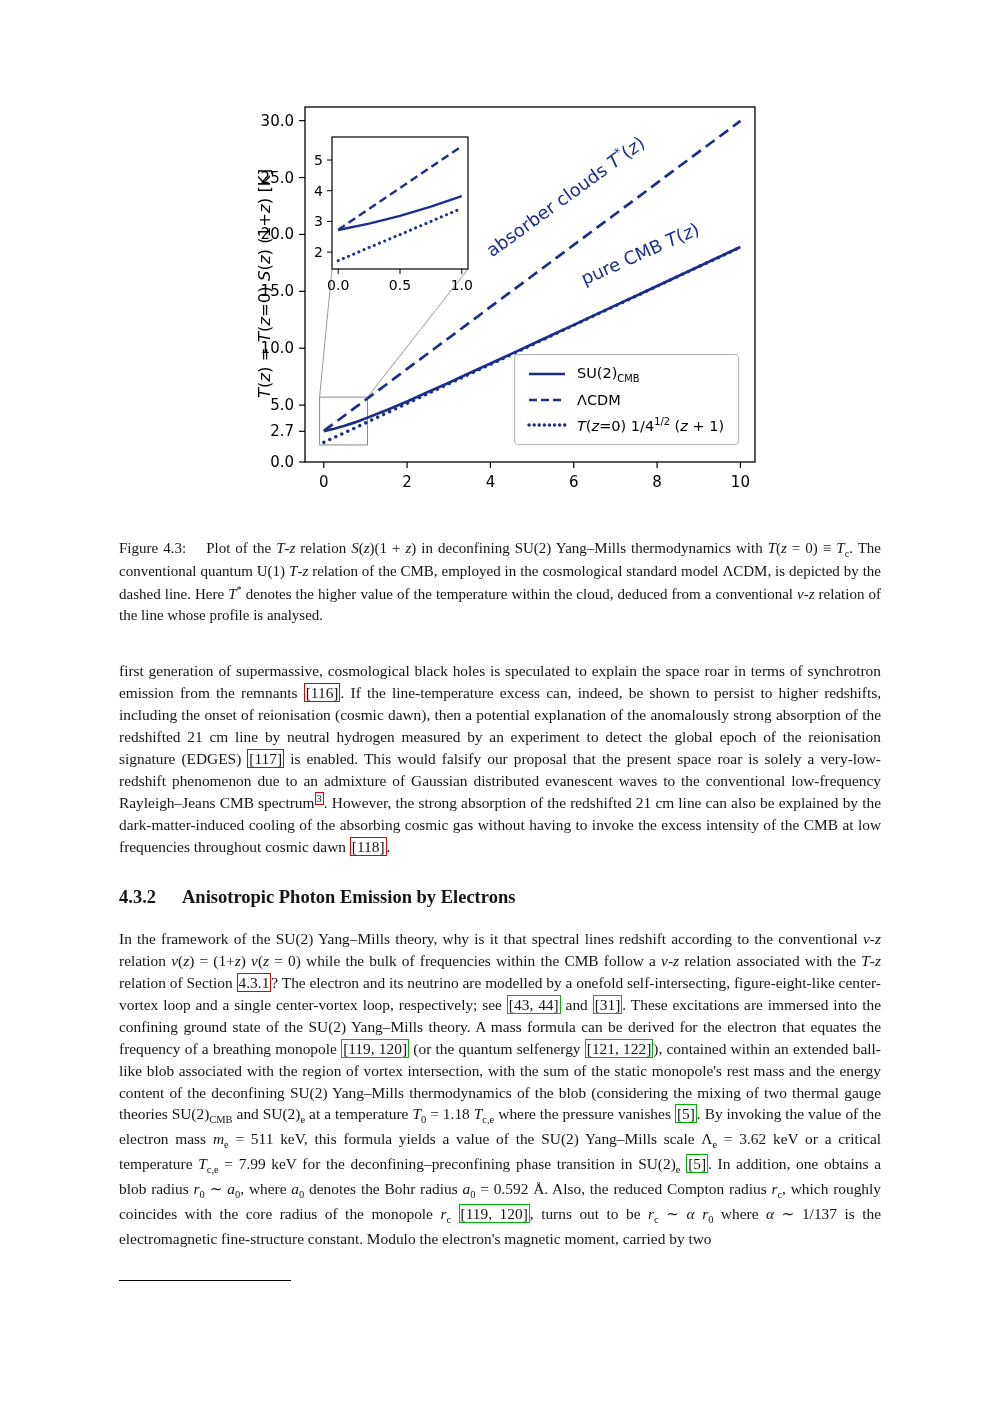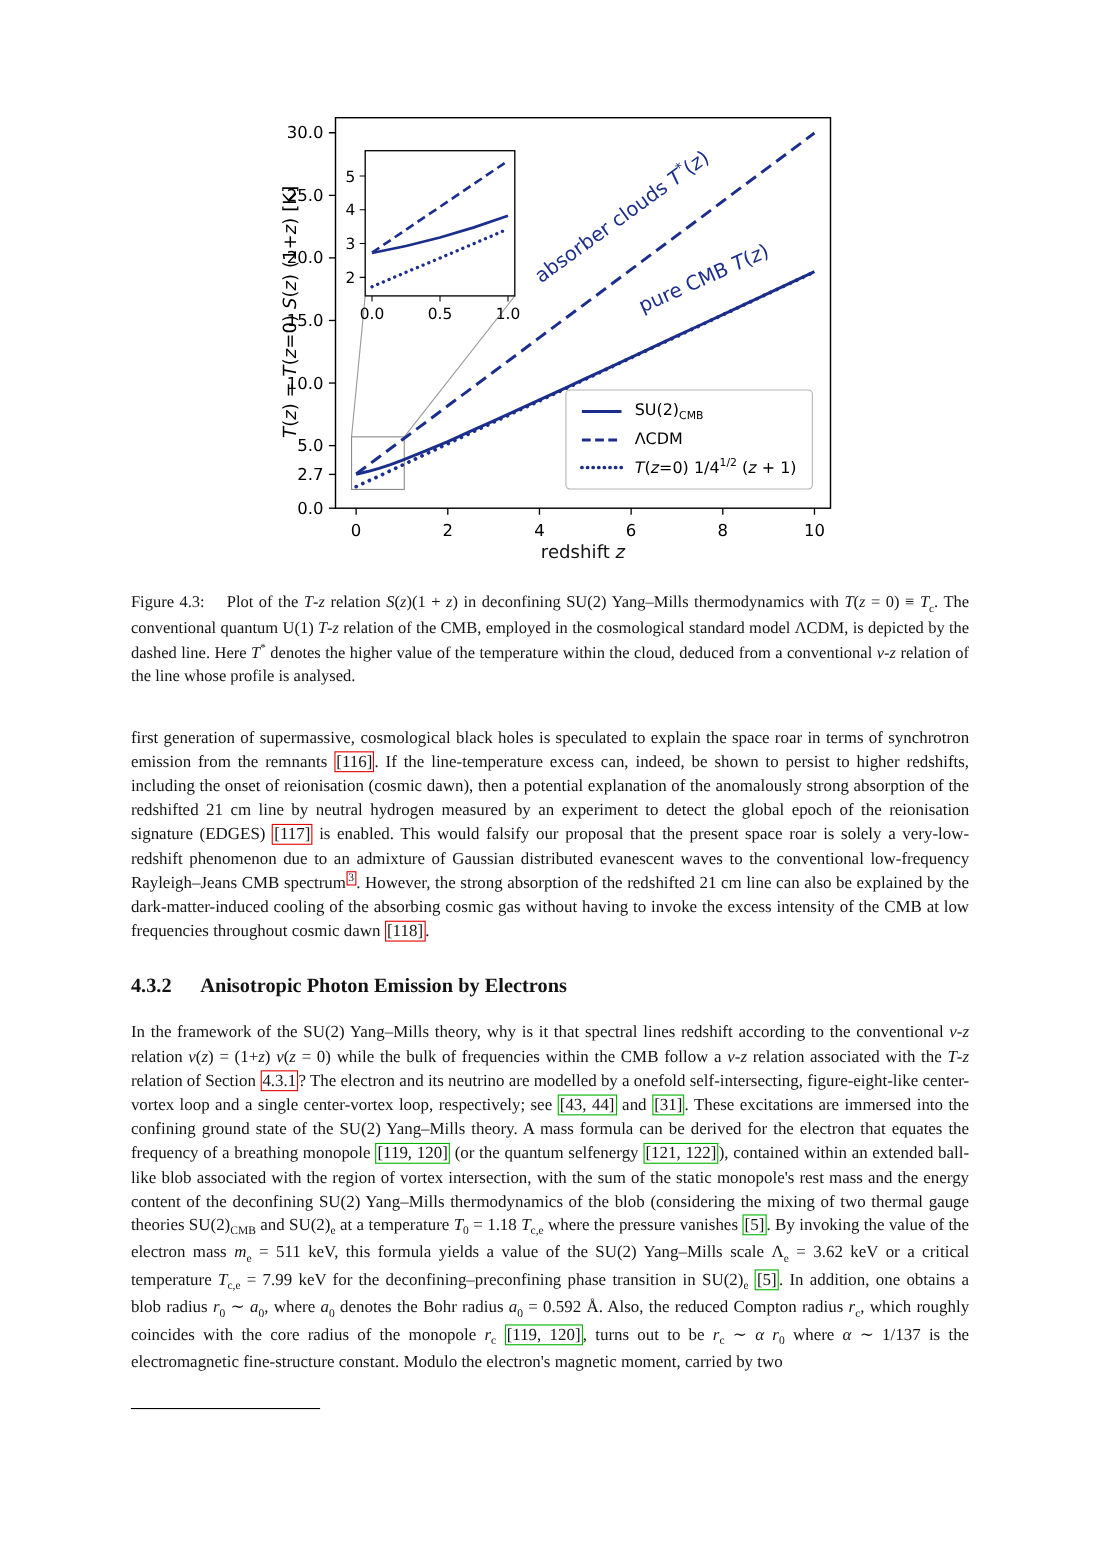--- a/index.html
+++ b/index.html
@@ -99,21 +99,20 @@
         <line x1="34" y1="123.11627906976744" x2="29" y2="123.11627906976744" stroke="#000"></line>
         <text x="25" y="128.11627906976744" text-anchor="end" font-size="14" font-family="&quot;DejaVu Sans&quot;, sans-serif">2</text>
         <line x1="34" y1="92.4186046511628" x2="29" y2="92.4186046511628" stroke="#000"></line>
         <text x="25" y="97.4186046511628" text-anchor="end" font-size="14" font-family="&quot;DejaVu Sans&quot;, sans-serif">3</text>
         <line x1="34" y1="61.72093023255814" x2="29" y2="61.72093023255814" stroke="#000"></line>
         <text x="25" y="66.72093023255815" text-anchor="end" font-size="14" font-family="&quot;DejaVu Sans&quot;, sans-serif">4</text>
         <line x1="34" y1="31.02325581395349" x2="29" y2="31.02325581395349" stroke="#000"></line>
         <text x="25" y="36.02325581395349" text-anchor="end" font-size="14" font-family="&quot;DejaVu Sans&quot;, sans-serif">5</text>
       </svg>
     <div class="ylabel"><i>T</i>(<i>z</i>) = <i>T</i>(<i>z</i>=0) <i>S</i>(<i>z</i>) (1+<i>z</i>) [K]</div>
-    <div class="xlabel">redshift <i>z</i></div>
     <div class="anno anno-a" style="transform: rotate(-36deg);">absorber clouds <i>T</i><sup>*</sup>(<i>z</i>)</div>
     <div class="anno anno-b" style="transform: rotate(-24deg);">pure CMB <i>T</i>(<i>z</i>)</div>
     <div class="legend" id="legend">
         <div class="legend-row">
           <svg width="40" height="14" class="legend-sample">
             <line x1="2" x2="38" y1="7" y2="7" stroke="#1c2e8c" stroke-width="2.7"></line>
           </svg>
           <span class="legend-label">SU(2)<sub>CMB</sub></span>
         </div>
         <div class="legend-row">

